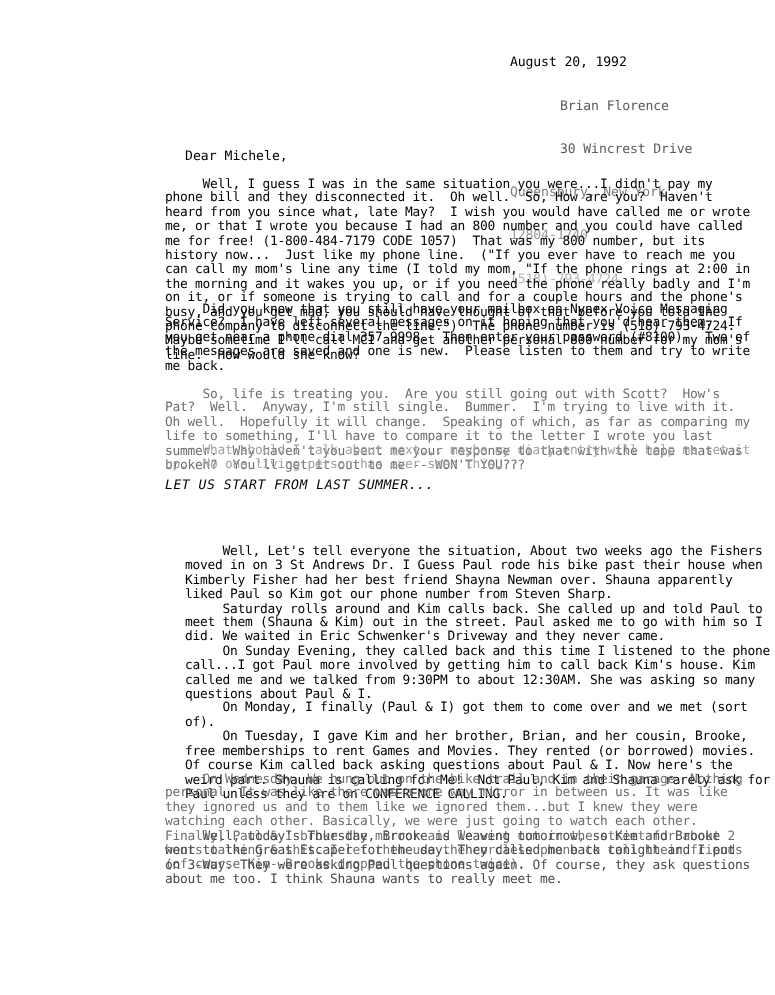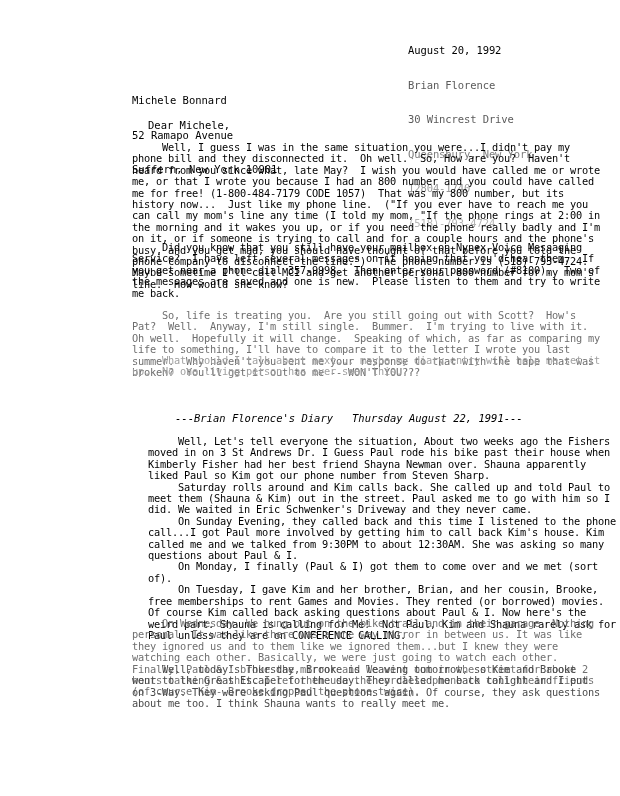--- a/index.html
+++ b/index.html
@@ -23,21 +23,21 @@
   .sender {
     position: absolute;
     top: 22px;
     left: 408px;
     font-size: 10.5px;
     line-height: 11.5px;
     white-space: pre;
     letter-spacing: -0.1px;
   }
   .sender div { white-space: pre; }
-  .fade1 { color: #5b5b5b; }
+  .fade1 { color: #5b5b5b; margin-left: 40px; }
   .fade2 { color: #7d7d7d; }
   .fade3 { color: #9a9a9a; }
   .fade4 { color: #b4b4b4; }
 
   .recipient {
     position: absolute;
     top: 72px;
     left: 132px;
     font-size: 10.5px;
     line-height: 11.5px;
@@ -103,34 +103,29 @@
 
   <div class="sender">
     <div>August 20, 1992</div>
     <div class="fade1">Brian Florence</div>
     <div class="fade1">30 Wincrest Drive</div>
     <div class="fade2">Queensbury, New York</div>
     <div class="fade3">12804-1740</div>
     <div class="fade4">(518)-793-4724</div>
   </div>
 
-  <div class="recipient">
-    <div>Michele Bonnard</div>
-    <div>52 Ramapo Avenue</div>
-    <div>Suffern, New York 10901</div>
-  </div>
 
   <div class="salutation">Dear Michele,</div>
 
   <div class="bodyblock b1">     Well, I guess I was in the same situation you were...I didn't pay my phone bill and they disconnected it.  Oh well.  So, How are you?  Haven't heard from you since what, late May?  I wish you would have called me or wrote me, or that I wrote you because I had an 800 number and you could have called me for free! (1-800-484-7179 CODE 1057)  That was my 800 number, but its history now...  Just like my phone line.  ("If you ever have to reach me you can call my mom's line any time (I told my mom, "If the phone rings at 2:00 in the morning and it wakes you up, or if you need the phone really badly and I'm on it, or if someone is trying to call and for a couple hours and the phone's busy, and you get mad, you should have thought of that before you told the phone company to disconnect the line.")  The phone number is (518)-793-4724.  Maybe sometime I'll call MCI and get another personal 800 number for my mom's line.  How would she know?</div>
   <div class="bodyblock b2">     Did you know that you still have your mailbox on Nynex Voice Messaging Service?  I have left several messages on it hoping that you'd hear them.  If you get near a phone dial 357-9998.  Then enter your password (#8100).  Two of the messages are saved and one is new.  Please listen to them and try to write me back.</div>
   <div class="bodyblock b3">     So, life is treating you.  Are you still going out with Scott?  How's Pat?  Well.  Anyway, I'm still single.  Bummer.  I'm trying to live with it.  Oh well.  Hopefully it will change.  Speaking of which, as far as comparing my life to something, I'll have to compare it to the letter I wrote you last summer.  Why haven't you sent me your response to that with the tape that was broken?  You'll get it out to me -- WON'T YOU???</div>
   <div class="bodyblock b4">     What should I talk about next... maybe my diary entry will help me set it up.  No one living person has ever seen this...</div>
 
-  <div class="diaryhead">---Brian Florence's Diary   Thursday August 22, 1991---</div>
+  <div class="letusstart">LET US START FROM LAST SUMMER...</div>
 
   <div class="diary d1">     Well, Let's tell everyone the situation, About two weeks ago the Fishers moved in on 3 St Andrews Dr. I Guess Paul rode his bike past their house when Kimberly Fisher had her best friend Shayna Newman over. Shauna apparently liked Paul so Kim got our phone number from Steven Sharp.
      Saturday rolls around and Kim calls back. She called up and told Paul to meet them (Shauna &amp; Kim) out in the street. Paul asked me to go with him so I did. We waited in Eric Schwenker's Driveway and they never came.
      On Sunday Evening, they called back and this time I listened to the phone call...I got Paul more involved by getting him to call back Kim's house. Kim called me and we talked from 9:30PM to about 12:30AM. She was asking so many questions about Paul &amp; I.
      On Monday, I finally (Paul &amp; I) got them to come over and we met (sort of).
      On Tuesday, I gave Kim and her brother, Brian, and her cousin, Brooke, free memberships to rent Games and Movies. They rented (or borrowed) movies. Of course Kim called back asking questions about Paul &amp; I. Now here's the weird part. Shauna is calling for Me!  Not Paul, Kim and Shauna rarely ask for Paul unless they are on CONFERENCE CALLING.</div>
   <div class="diary d2">     On Wednesday, We hung out on the bike trail and in their garage. Nothing personal. It was like there was a one way mirror in between us. It was like they ignored us and to them like we ignored them...but I knew they were watching each other. Basically, we were just going to watch each other. Finally, Paul &amp; I broke the mirror and We went out in the street for about 2 hours talking &amp; shit. I let them use the cordless phone to call their friends (of course Kim--Brooke dropped the phone twice).</div>
   <div class="diary d3">     Well, today's Thursday, Brooke is leaving tomorrow, so Kim and Brooke went to the Great Escaper for the day. They called me back tonight and I put on 3-Way. They were asking Paul questions again. Of course, they ask questions about me too. I think Shauna wants to really meet me.</div>
 
 </div>

